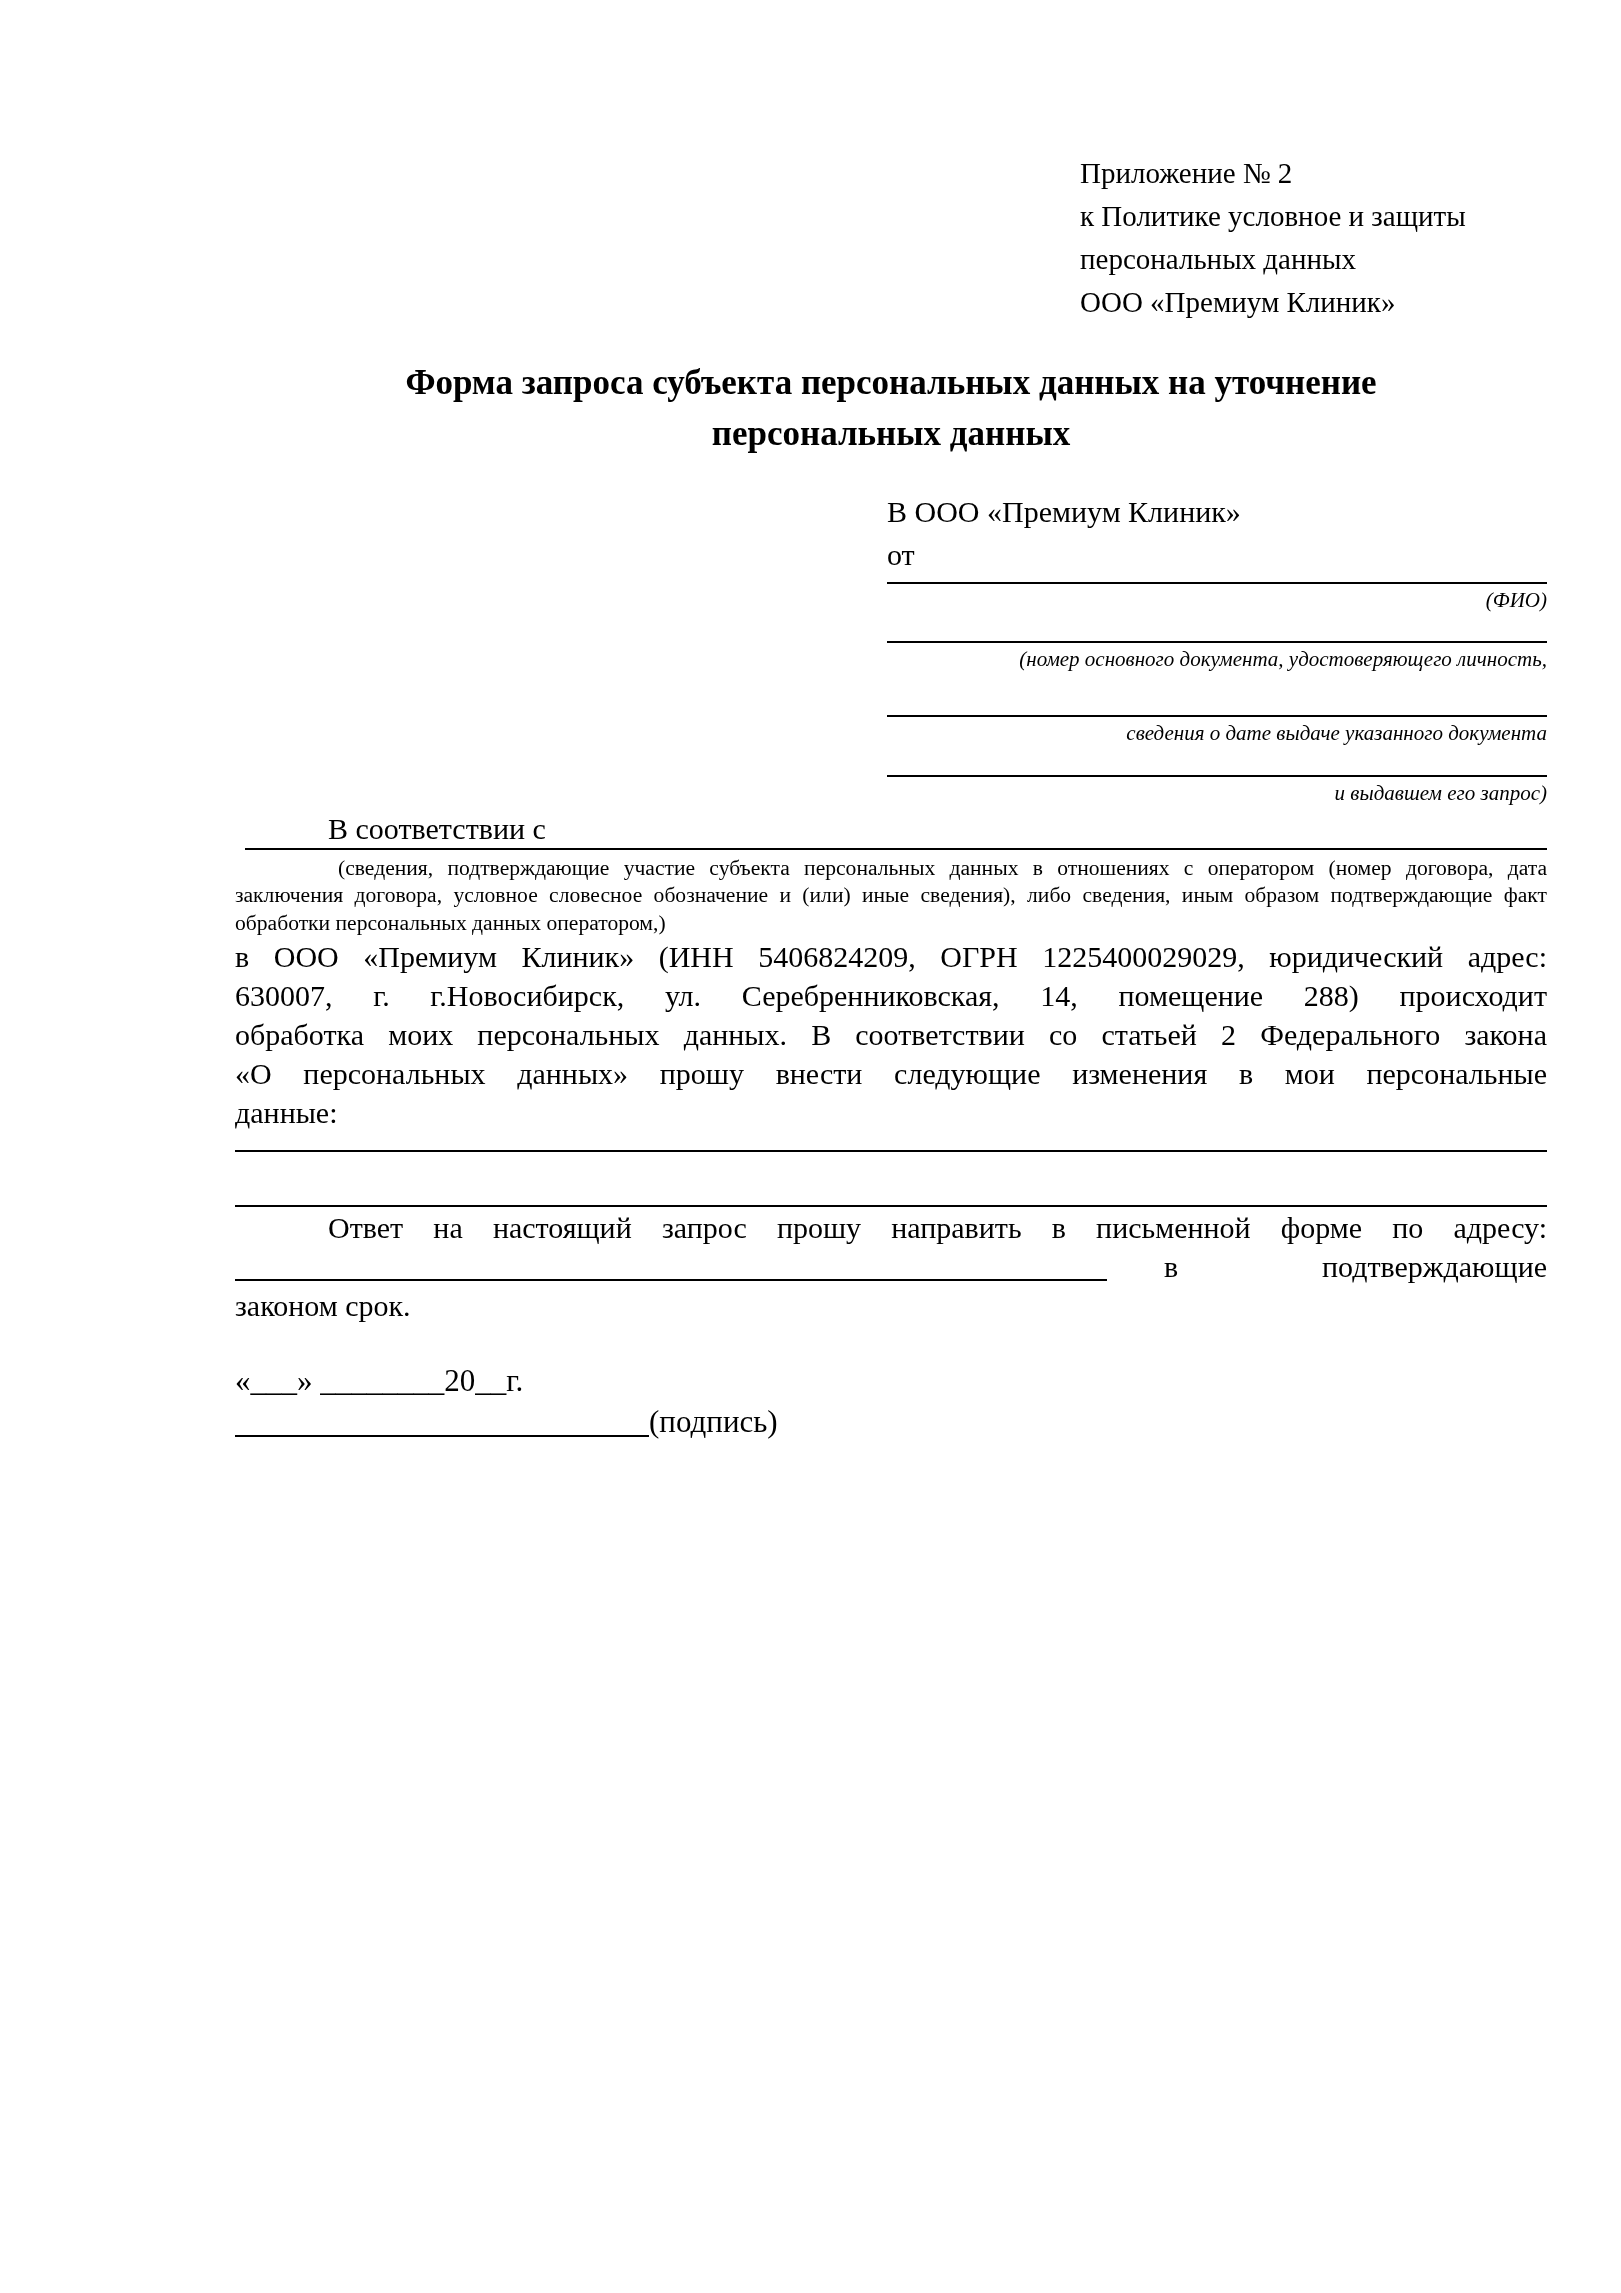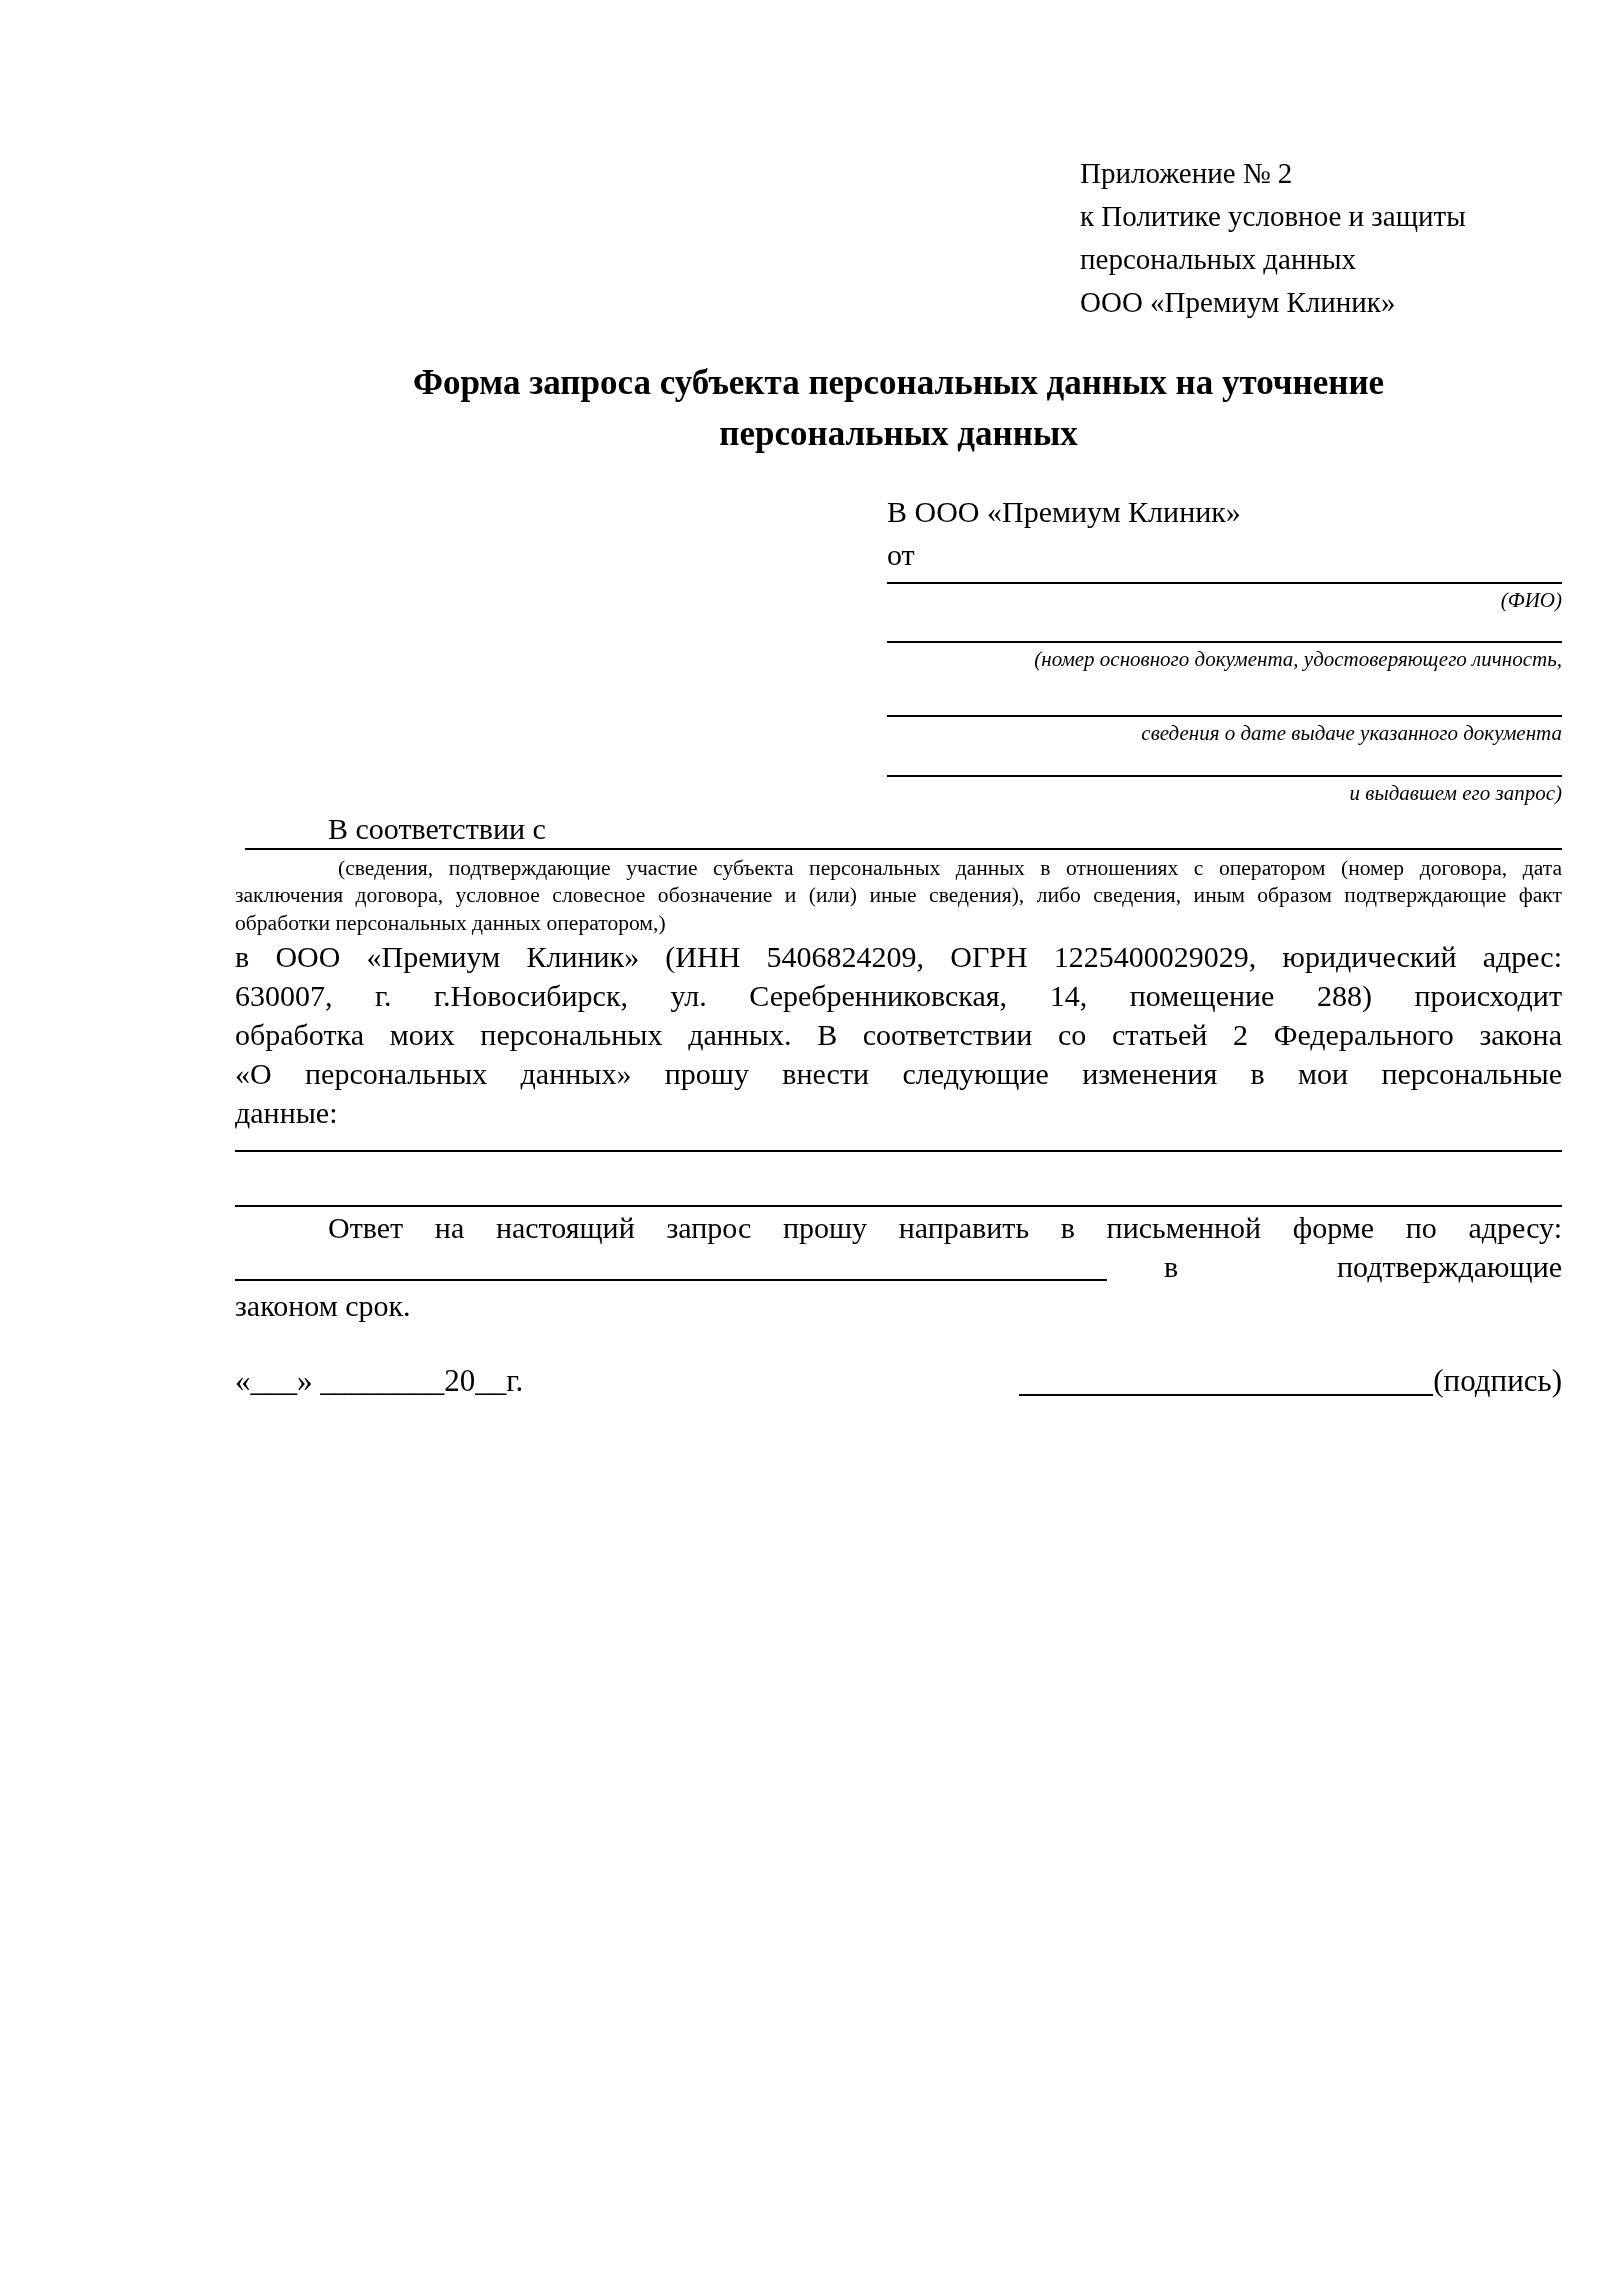--- a/index.html
+++ b/index.html
@@ -4,21 +4,21 @@
 <style>
   html, body { margin: 0; padding: 0; background: #ffffff; }
   .page {
     position: relative;
     width: 1621px;
     height: 2294px;
     box-sizing: border-box;
     background: #ffffff;
     color: #000000;
     font-family: "Liberation Serif", "DejaVu Serif", serif;
-    padding: 152px 59px 0 235px;
+    padding: 152px 74px 0 235px;
     overflow: hidden;
     border-radius: 9px;
   }
   
   .appendix { margin-left: 845px; font-size: 29px; line-height: 43px; white-space: nowrap; }
   
   .title { margin-top: 33px; font-size: 35px; font-weight: bold; text-align: center; line-height: 51px; }
   
   .addressee { margin-left: 652px; margin-top: 31px; font-size: 30px; line-height: 43px; }
   .fline { border-bottom: 2px solid #000; }
@@ -39,21 +39,21 @@
   .wline { border-bottom: 2.9px solid #000; }
   .w1 { height: 17.6px; }
   .w2 { height: 53px; }
   .reply1 { margin-top: 1px; font-size: 30px; line-height: 39px; text-indent: 93px; }
   .reply2 { display: flex; font-size: 30px; line-height: 39px; }
   .reply2 .blank2 { width: 872px; border-bottom: 2.9px solid #000; margin-bottom: 4.9px; }
   .reply2 .w-v { margin-left: 57px; }
   .reply2 .w-p { margin-left: auto; }
   .reply3 { font-size: 30px; line-height: 39px; }
   
-  .footer { display: flex; justify-content: space-between; margin-top: 35px; font-size: 31px; line-height: 41px; }
+  .footer { display: flex; justify-content: space-between; margin-top: 35px; font-size: 31px; line-height: 41px; flex-direction: column; }
   .sig { display: flex; }
   .sig .sline { width: 414px; border-bottom: 2px solid #000; margin-bottom: 4.9px; }
 </style>
 </head>
 <body>
 
 <div class="page">
 
   <div class="appendix">
     <div>Приложение № 2</div>

